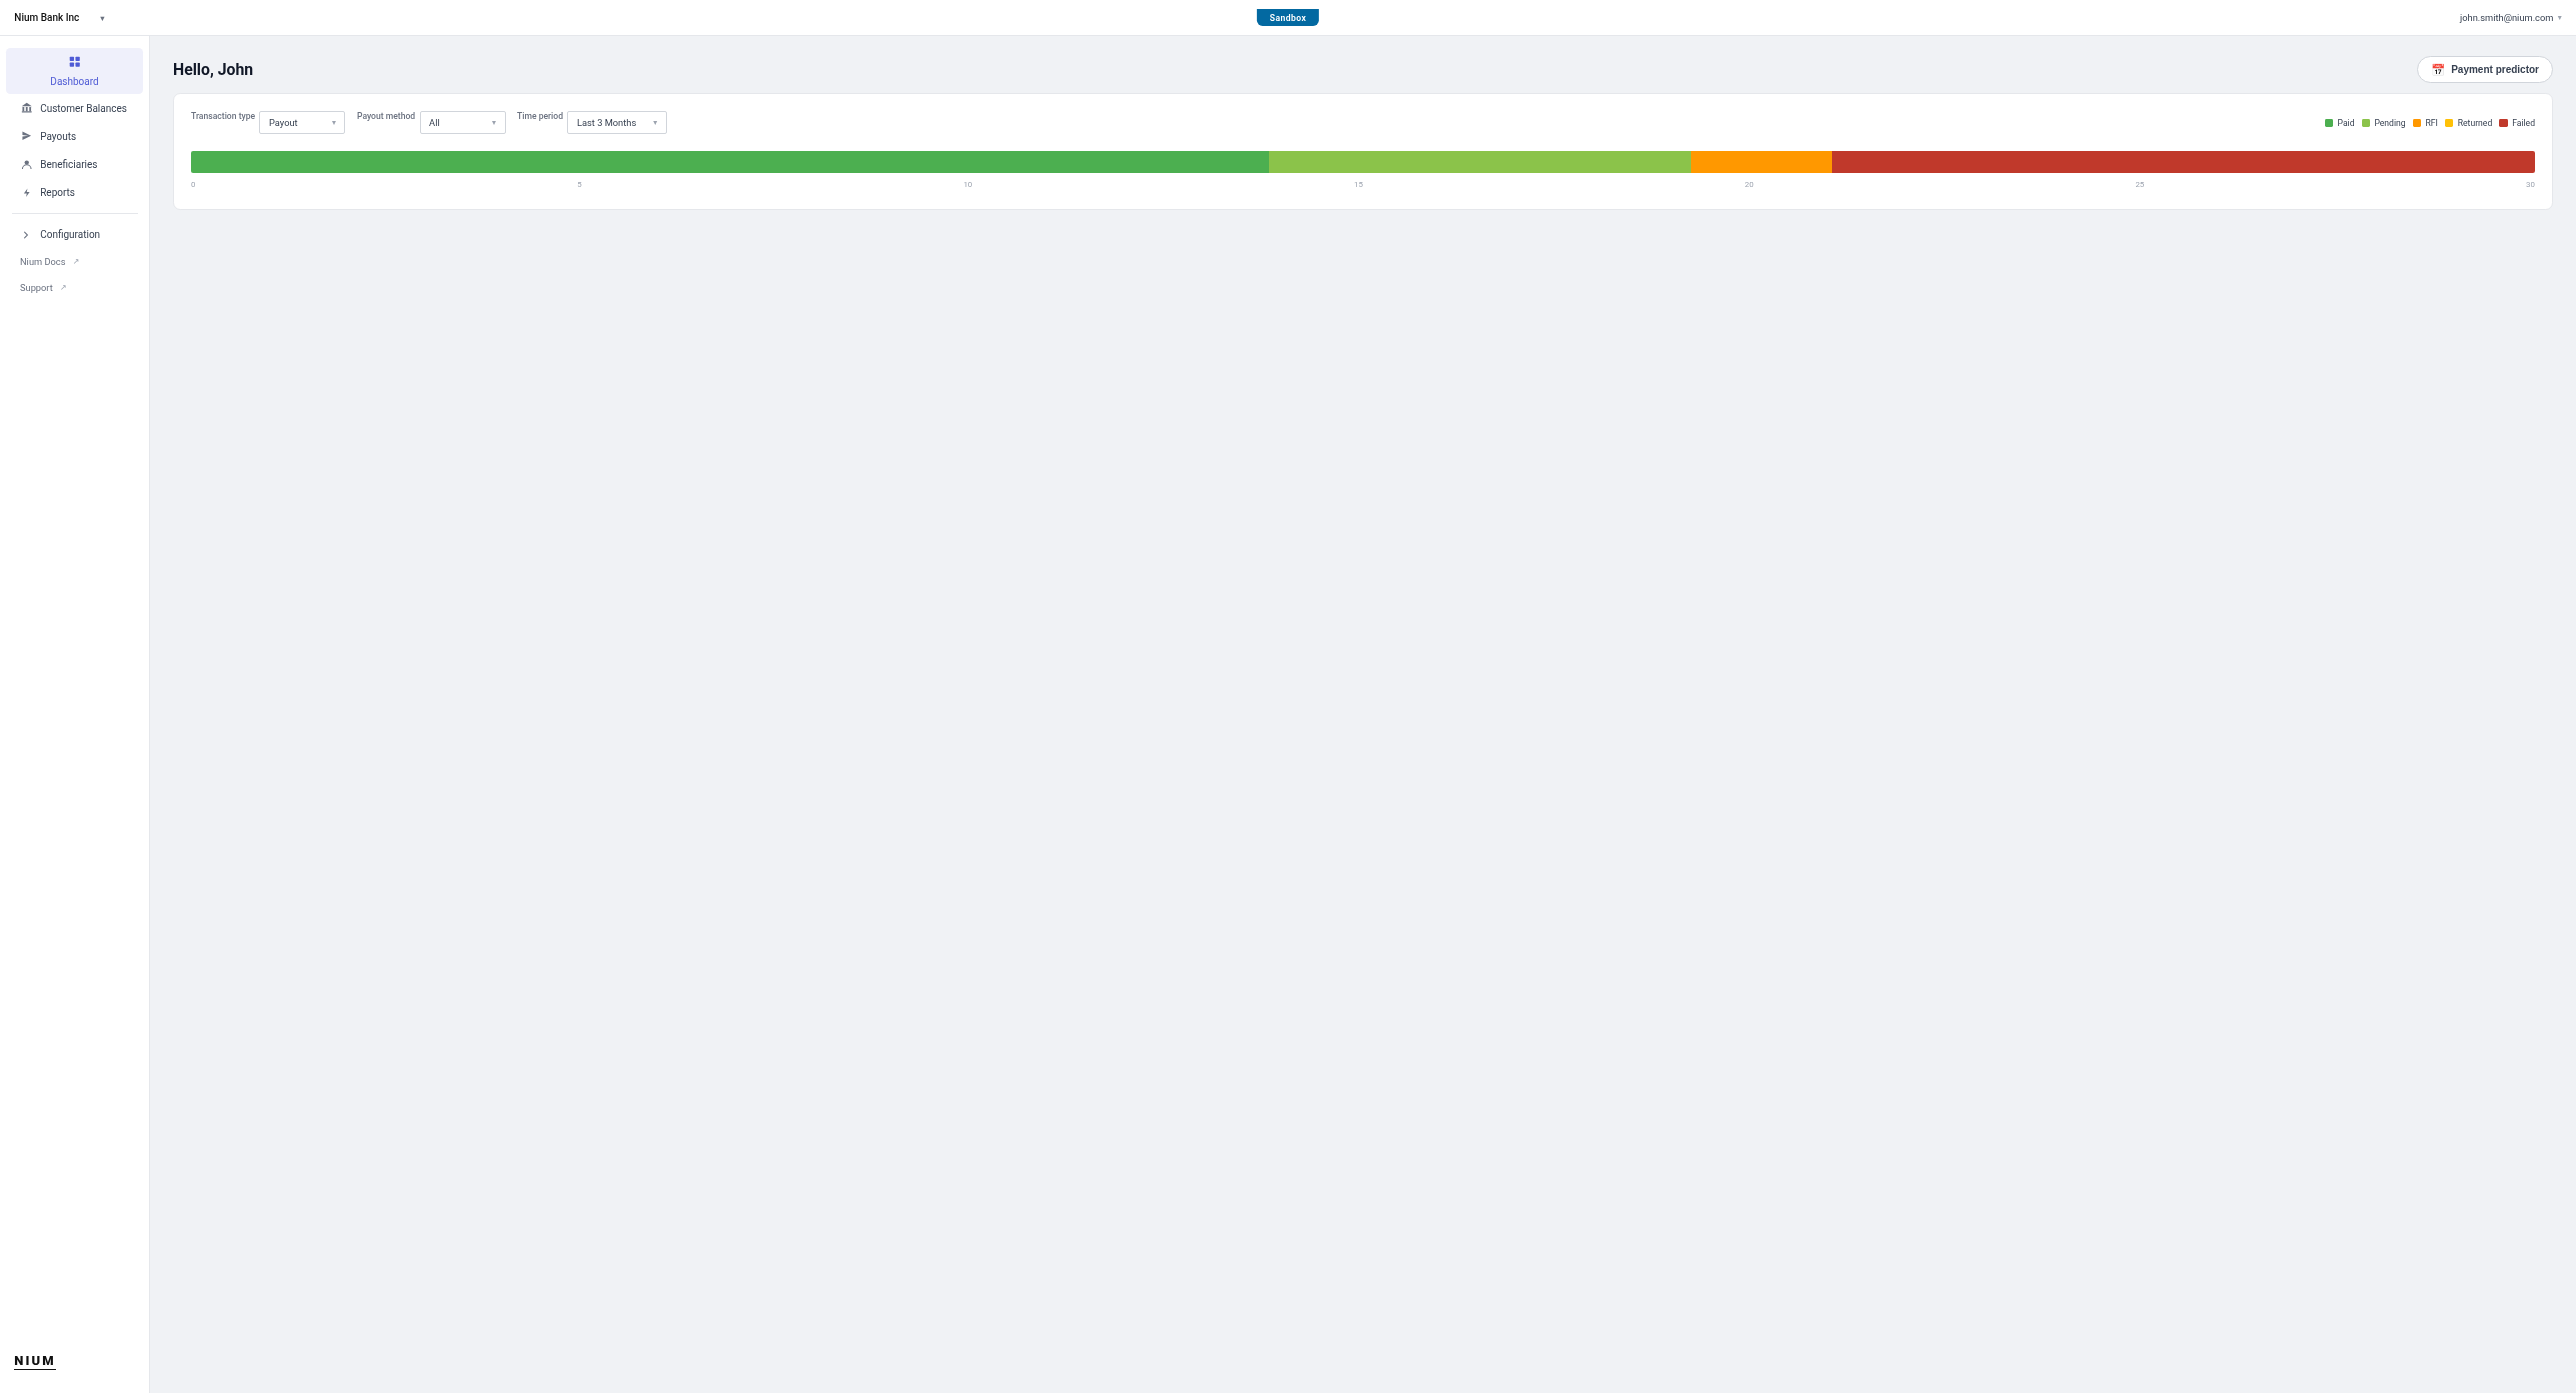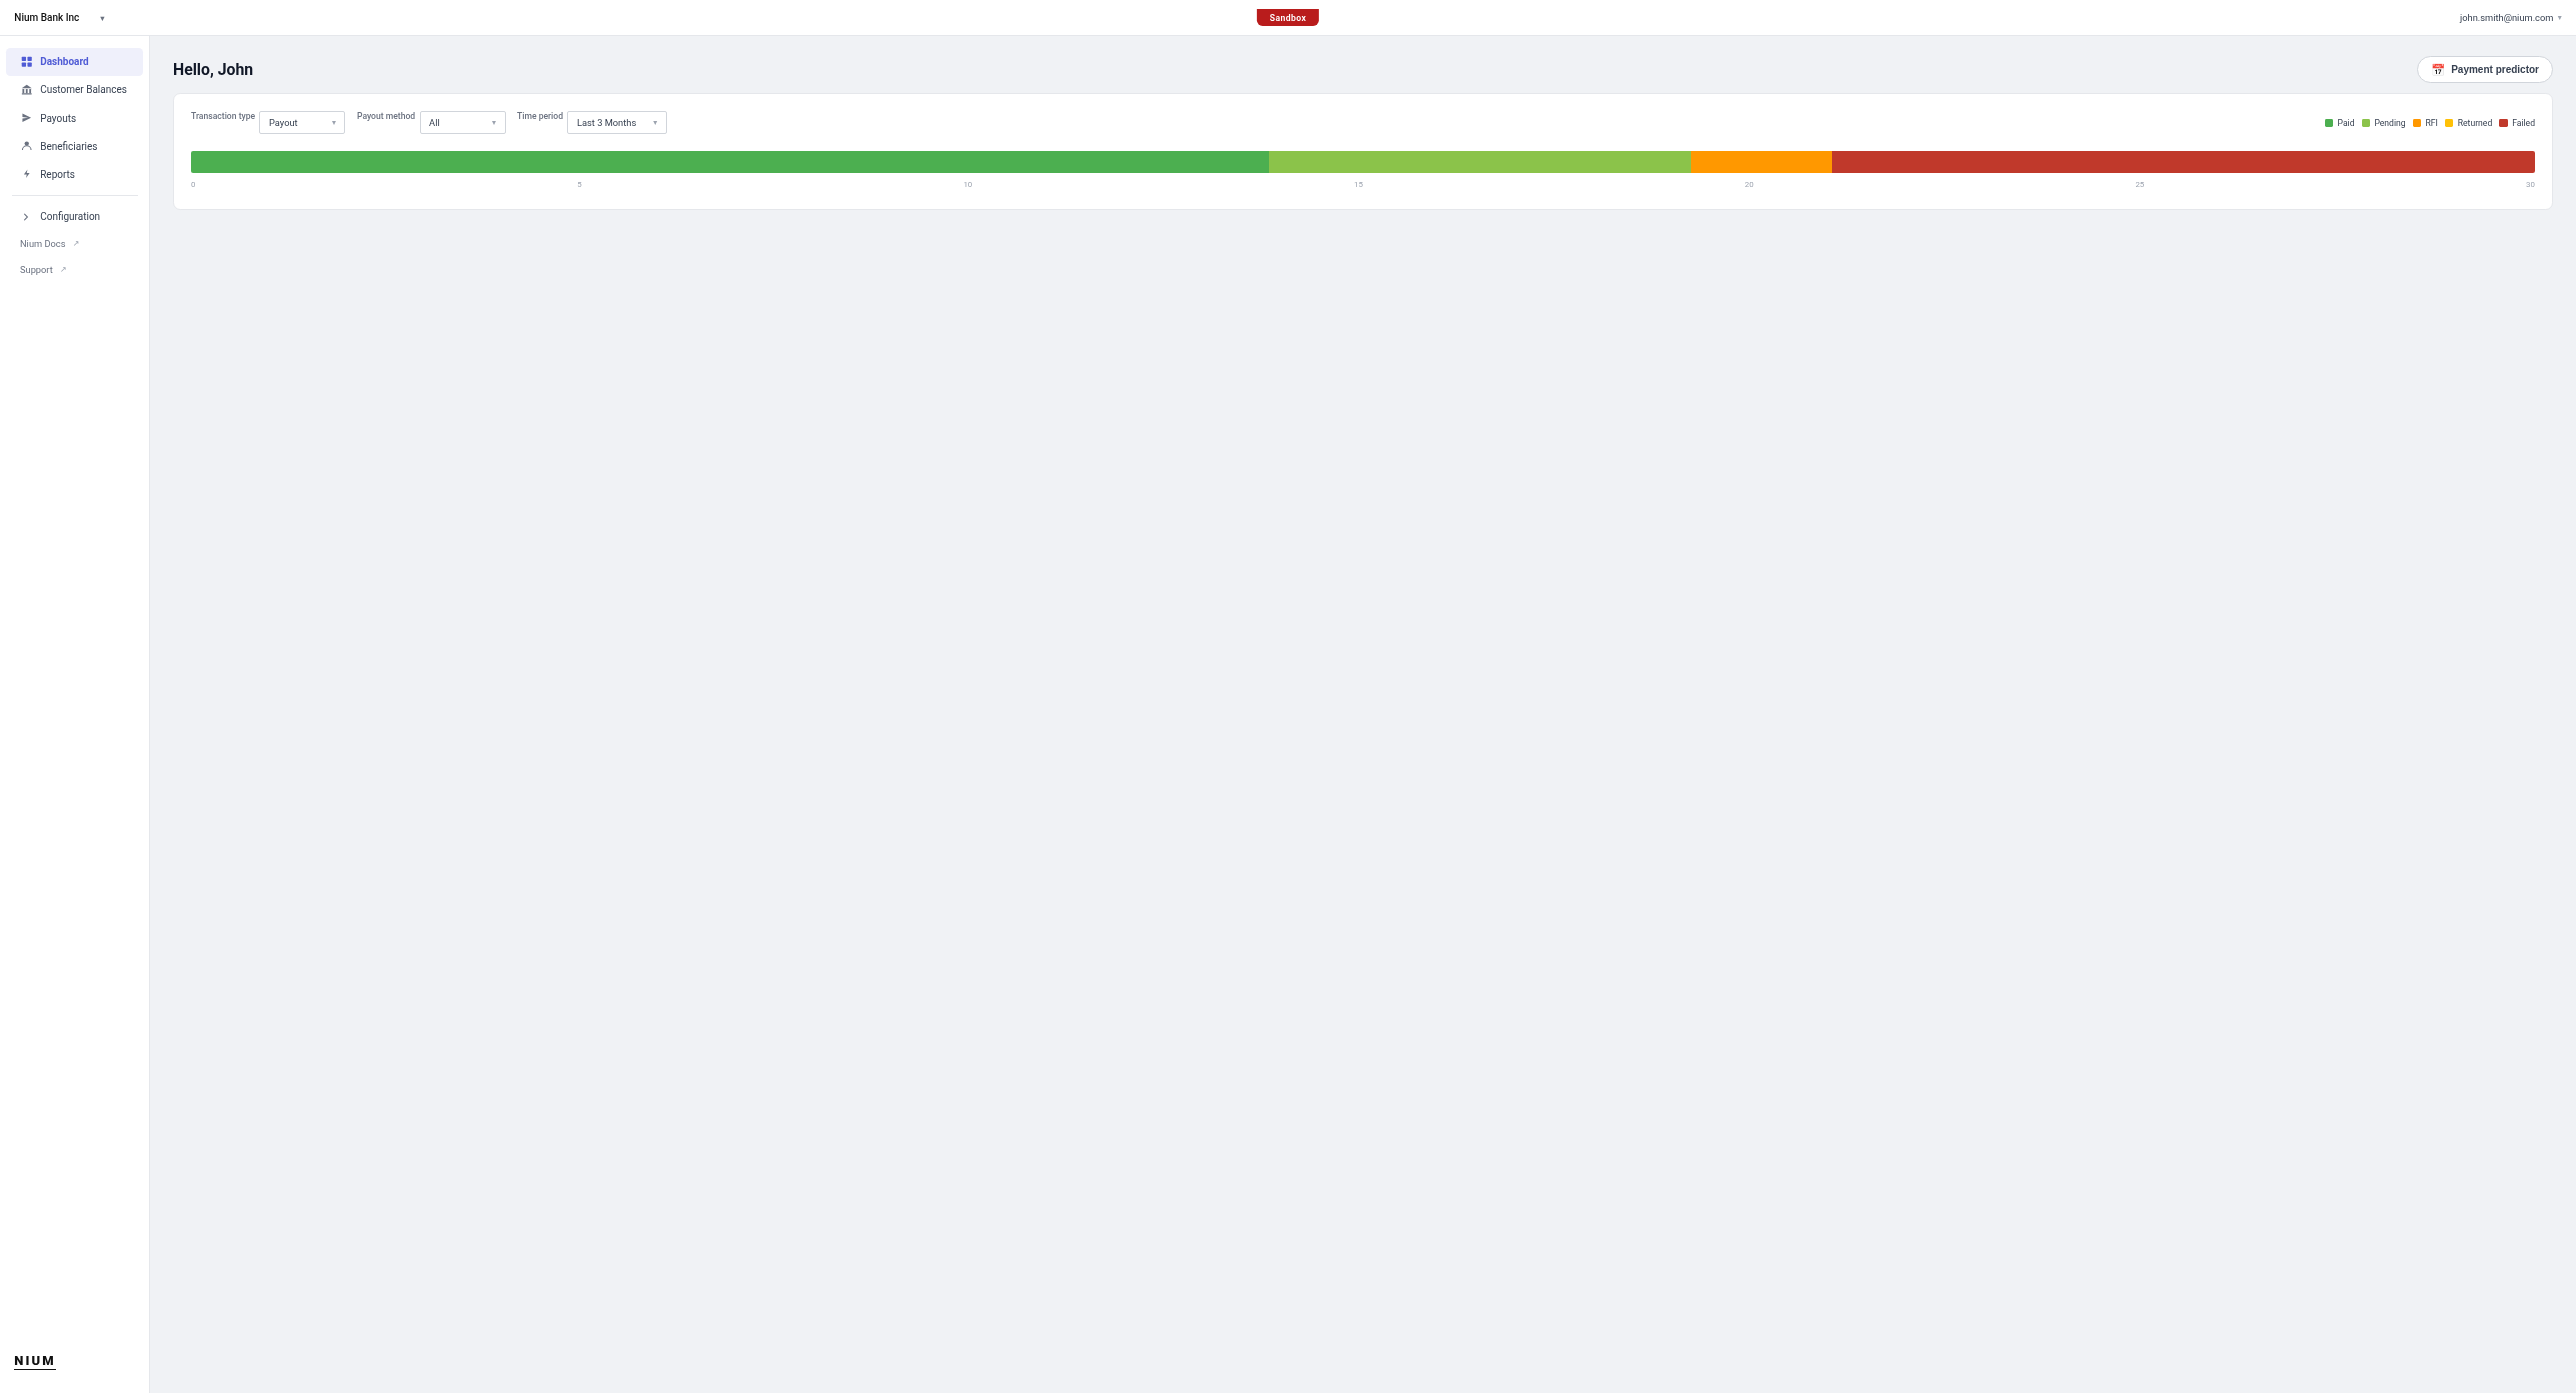--- a/index.html
+++ b/index.html
@@ -33,21 +33,21 @@
       color: #111;
     }
     .topbar-left .chevron-icon {
       color: #6b7280;
       font-size: 8.6px;
     }
     .sandbox-badge {
       position: absolute;
       left: 50%;
       transform: translateX(-50%);
-      background: #b91c1c;
+      background: #0369a1;
       color: #fff;
       font-size: 8.6px;
       font-weight: 600;
       padding: 3.6px 13px;
       border-radius: 0 0 5.7px 5.7px;
       letter-spacing: 0.4px;
     }
     .topbar-right {
       display: flex;
       align-items: center;
@@ -89,21 +89,22 @@
       font-size: 10px;
       color: #374151;
       cursor: pointer;
       border-radius: 4.3px;
       margin: 0.7px 5.7px;
       transition: background 0.15s;
     }
     .sidebar-item.active {
       background: #eff0fb;
       color: #4f5bd5;
-      font-weight: 700;
+      font-weight: 400;
+      flex-direction: column;
     }
     .sidebar-item .item-icon {
       width: 13px;
       height: 13px;
       display: flex;
       align-items: center;
       justify-content: center;
       flex-shrink: 0;
     }
     .sidebar-divider {

